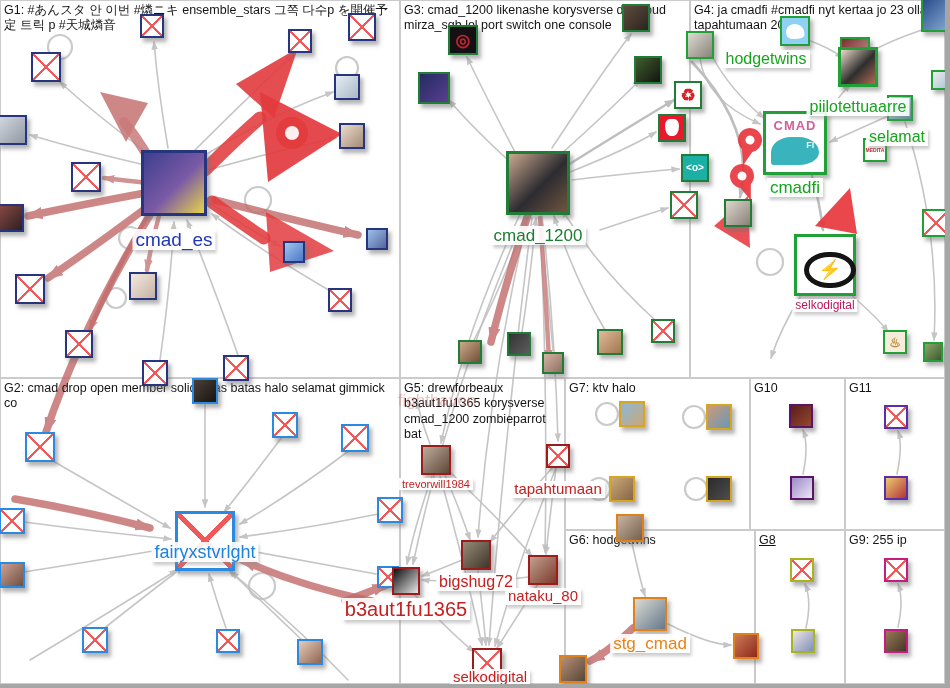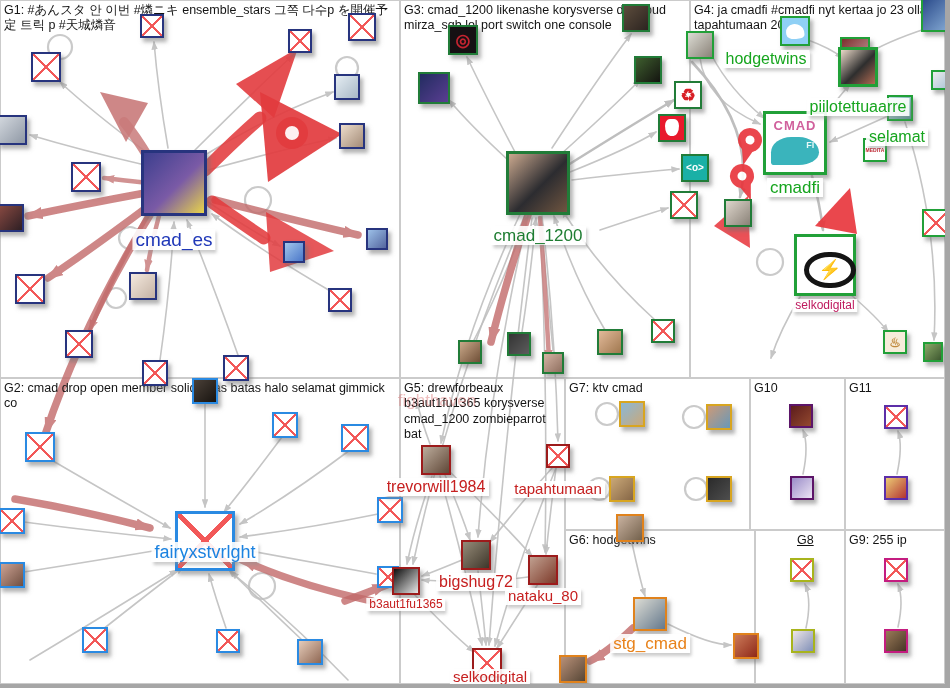--- a/index.html
+++ b/index.html
@@ -184,25 +184,25 @@
       <polygon points="850,188,815,226,857,234" fill="#e8333a" opacity="0.9"></polygon>
       <polygon points="838,247,820,270,852,266" fill="#e8333a" opacity="0.8"></polygon>
       <polygon points="748,196,714,226,750,248" fill="#e8333a" opacity="0.85"></polygon>
     </svg>
   <div id="headers">
       <div class="hdr" style="left: 4px; top: 3px; width: 390px;">G1: #あんスタ 안 이번 #燐ニキ ensemble_stars 그쪽 다수p を開催予定 트릭 p #天城燐音</div>
       <div class="hdr" style="left: 404px; top: 3px; width: 280px;">G3: cmad_1200 likenashe korysverse dailyloud mirza_sqb lol port switch one console</div>
       <div class="hdr" style="left: 694px; top: 3px; width: 245px;">G4: ja cmadfi #cmadfi nyt kertaa jo 23 olla tapahtumaan 2023</div>
       <div class="hdr" style="left: 4px; top: 381px; width: 390px;">G2: cmad drop open member solidaritas batas halo selamat gimmick co</div>
       <div class="hdr" style="left: 404px; top: 381px; width: 155px;">G5: drewforbeaux b3aut1fu1365 korysverse cmad_1200 zombieparrot bat</div>
-      <div class="hdr" style="left: 569px; top: 381px; width: 175px;">G7: ktv cmad</div>
+      <div class="hdr" style="left: 569px; top: 381px; width: 175px;">G7: ktv halo</div>
       <div class="hdr" style="left: 754px; top: 381px; width: 85px;">G10</div>
       <div class="hdr" style="left: 849px; top: 381px; width: 90px;">G11</div>
       <div class="hdr" style="left: 569px; top: 533px; width: 180px;">G6: hodgetwins</div>
-      <div class="hdr" style="left: 797px; top: 533px; width: 80px; text-decoration: underline;">G8</div>
+      <div class="hdr" style="left: 759px; top: 533px; width: 80px; text-decoration: underline;">G8</div>
       <div class="hdr" style="left: 849px; top: 533px; width: 90px;">G9: 255 ip</div>
     </div>
   <div id="nodes">
       <div class="node k-x" style="left: 31px; top: 52px; width: 30px; height: 30px; border-color: rgb(39, 52, 126);">
         <div class="xbg"></div>
       </div>
       <div class="node k-x" style="left: 140px; top: 14px; width: 24px; height: 24px; border-color: rgb(39, 52, 126);">
         <div class="xbg"></div>
       </div>
       <div class="node k-x" style="left: 288px; top: 29px; width: 24px; height: 24px; border-color: rgb(39, 52, 126);">
@@ -447,23 +447,23 @@
     </div>
   <div id="labels">
       <div class="lab" style="left: 174px; top: 229px; color: rgb(32, 56, 184); font-size: 19px;">cmad_es</div>
       <div class="lab" style="left: 205px; top: 542px; color: rgb(27, 130, 224); font-size: 18px;">fairyxstvrlght</div>
       <div class="lab" style="left: 538px; top: 226px; color: rgb(30, 125, 50); font-size: 17px;">cmad_1200</div>
       <div class="lab" style="left: 766px; top: 50px; color: rgb(22, 165, 30); font-size: 16px;">hodgetwins</div>
       <div class="lab" style="left: 858px; top: 98px; color: rgb(22, 165, 30); font-size: 16px;">piilotettuaarre</div>
       <div class="lab" style="left: 897px; top: 128px; color: rgb(22, 165, 30); font-size: 16px;">selamat</div>
       <div class="lab" style="left: 795px; top: 178px; color: rgb(22, 165, 30); font-size: 17px;">cmadfi</div>
       <div class="lab" style="left: 825px; top: 299px; color: #be185d; font-size: 12px;">selkodigital</div>
-      <div class="lab" style="left: 436px; top: 478px; color: rgb(198, 32, 32); font-size: 16px;">trevorwill1984</div>
+      <div class="lab" style="left: 436px; top: 478px; color: rgb(198, 32, 32); font-size: 11px;">trevorwill1984</div>
       <div class="lab" style="left: 558px; top: 481px; color: rgb(198, 32, 32); font-size: 15px;">tapahtumaan</div>
-      <div class="lab" style="left: 406px; top: 598px; color: rgb(198, 32, 32); font-size: 12px;">b3aut1fu1365</div>
+      <div class="lab" style="left: 406px; top: 598px; color: rgb(198, 32, 32); font-size: 20px;">b3aut1fu1365</div>
       <div class="lab" style="left: 476px; top: 573px; color: rgb(198, 32, 32); font-size: 16px;">bigshug72</div>
       <div class="lab" style="left: 543px; top: 588px; color: rgb(198, 32, 32); font-size: 15px;">nataku_80</div>
       <div class="lab" style="left: 490px; top: 669px; color: rgb(198, 32, 32); font-size: 15px;">selkodigital</div>
       <div class="lab nobg" style="left: 437px; top: 390.5px; color: rgba(219, 112, 112, 0.45); font-size: 17px;">fighthaven</div>
       <div class="lab" style="left: 650px; top: 634px; color: rgb(232, 130, 26); font-size: 17px;">stg_cmad</div>
     </div>
   <div class="strip-r"></div>
   <div class="strip-b"></div>
 </div>
 

